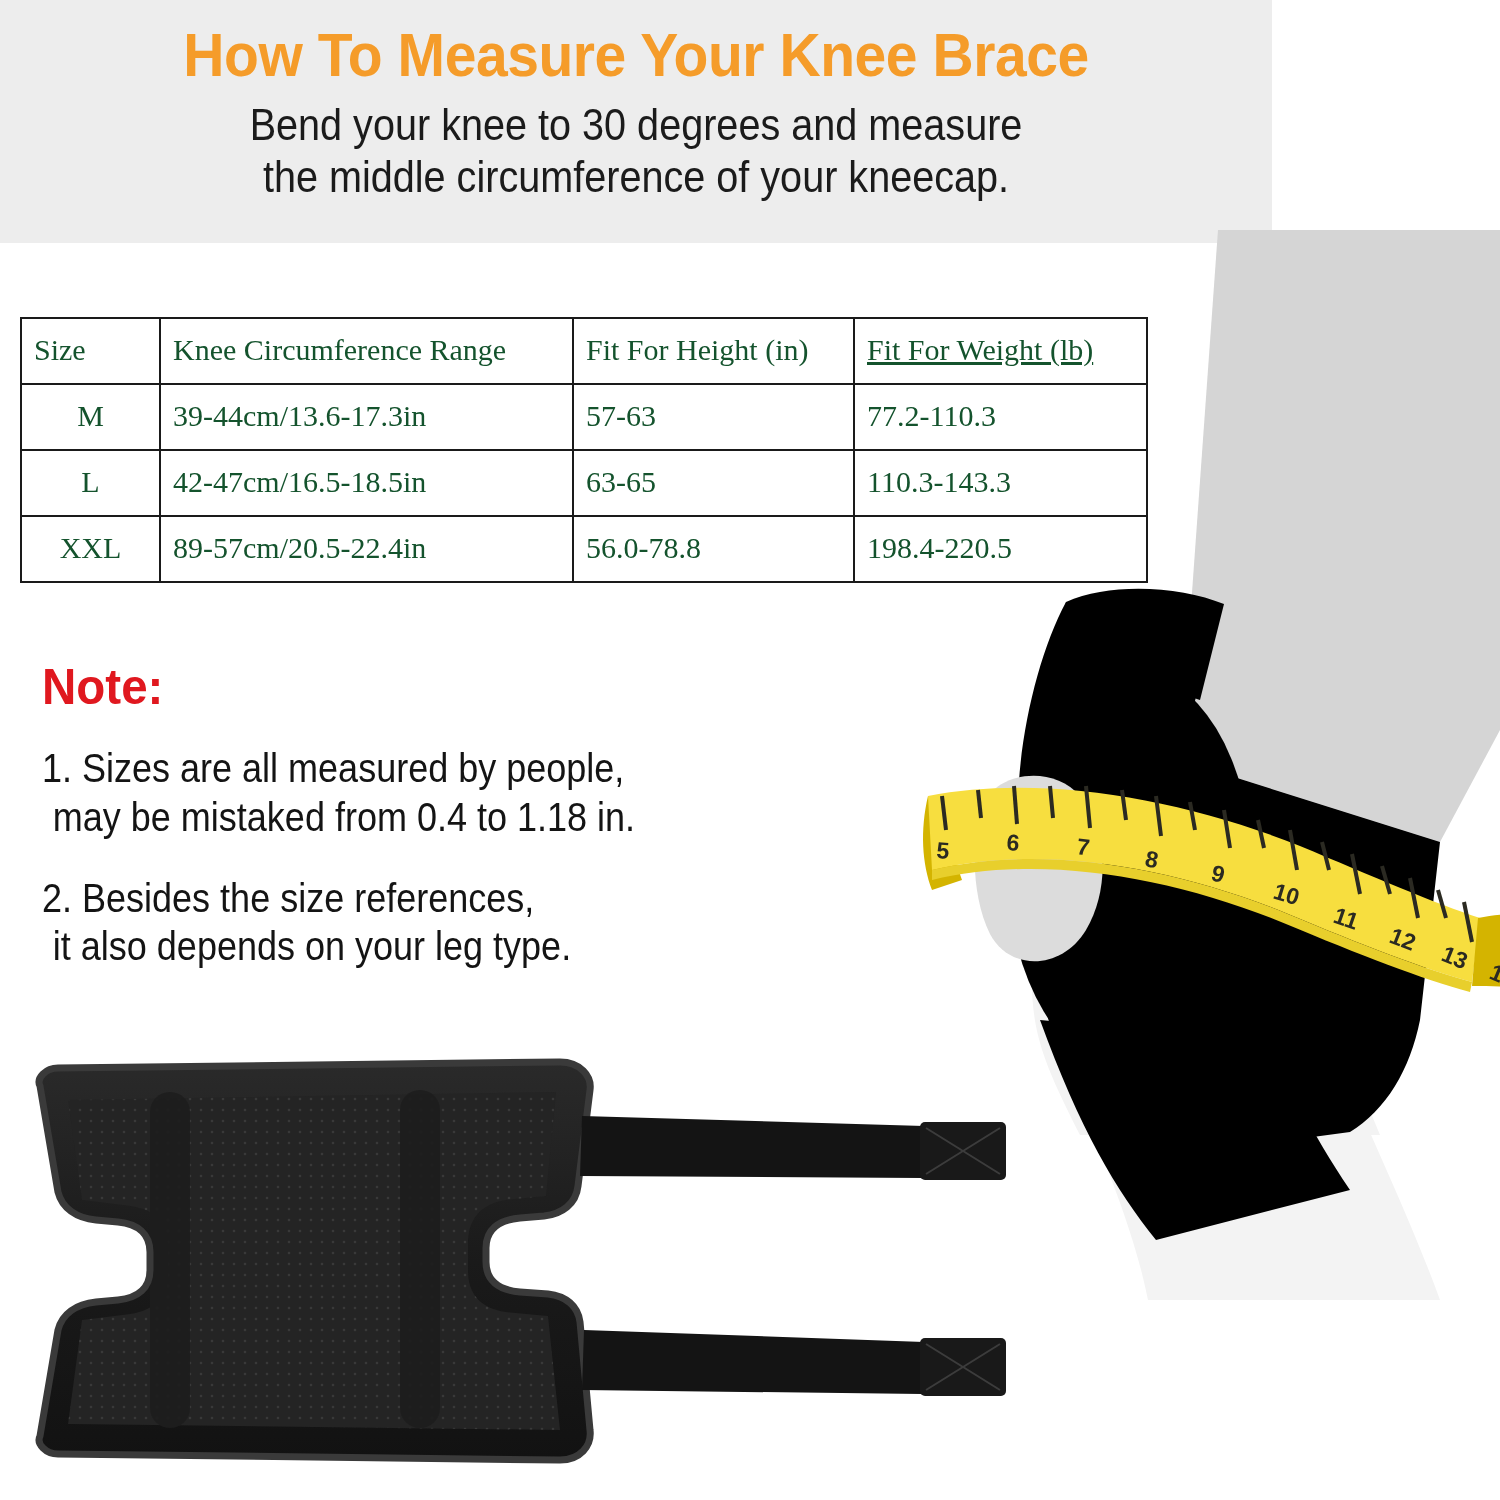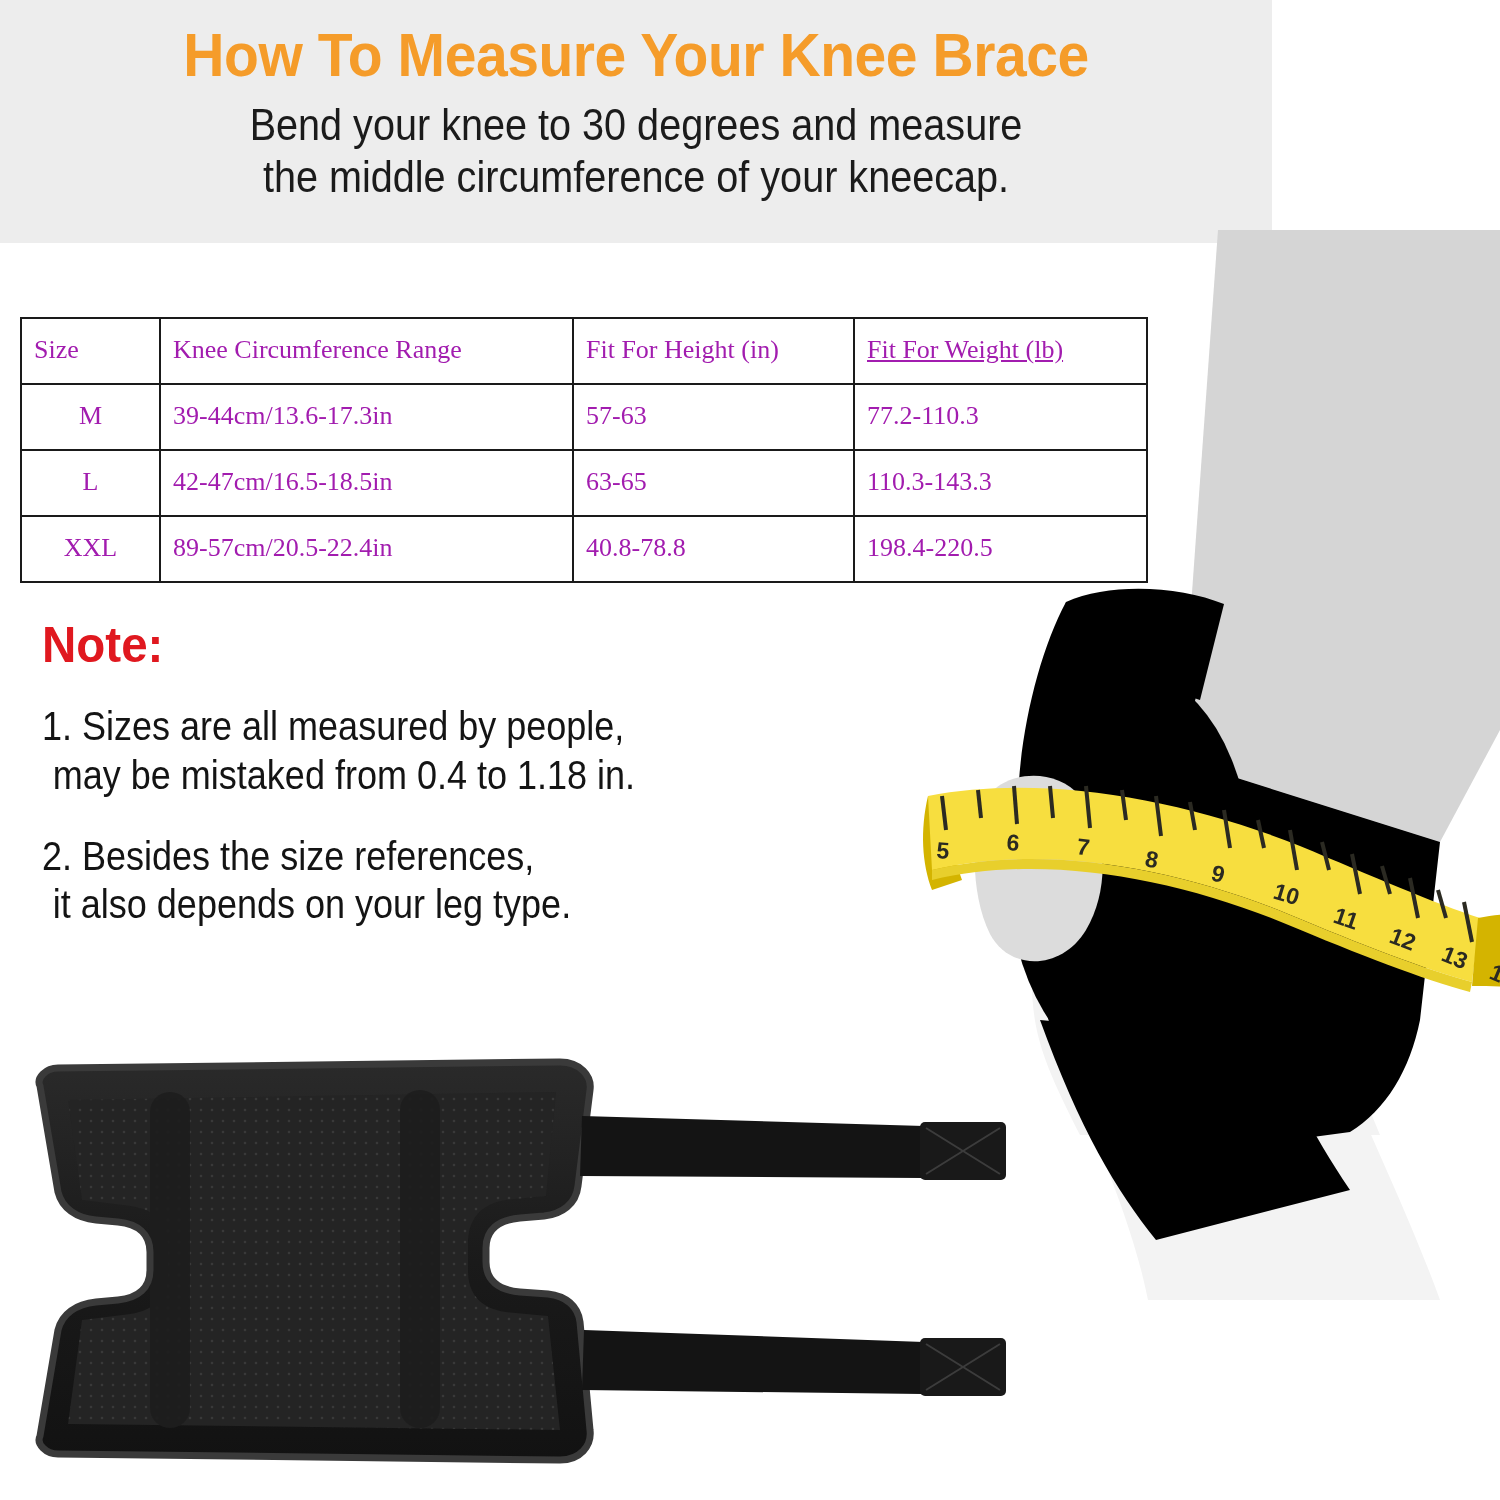--- a/index.html
+++ b/index.html
@@ -56,22 +56,22 @@
   #size-table-wrap {
     position: absolute;
     left: 20px;
     top: 317px;
     width: 1022px;
   }
   table#size-table {
     border-collapse: collapse;
     width: 1022px;
     font-family: "Liberation Serif", serif;
-    font-size: 26px;
-    color: #a21caf;
+    font-size: 30px;
+    color: #14532d;
     table-layout: fixed;
   }
   table#size-table th,
   table#size-table td {
     border: 2px solid #1a1a1a;
     padding: 9px 12px 11px 12px;
     height: 44px;
     vertical-align: middle;
     font-weight: normal;
     text-align: left;
@@ -80,21 +80,21 @@
   table#size-table .col-size { width: 113px; }
   table#size-table .col-circ { width: 387px; margin-left: 20px; }
   table#size-table .col-hgt  { width: 255px; }
   table#size-table .col-wgt  { width: 267px; text-decoration: underline; }
   table#size-table td.cell-size { text-align: center; }
 
   
   #note-block {
     position: absolute;
     left: 42px;
-    top: 620px;
+    top: 662px;
     width: 760px;
   }
   #note-heading {
     margin: 0;
     font-family: "Liberation Sans", sans-serif;
     font-weight: bold;
     font-size: 50px;
     line-height: 1;
     color: #e0181f;
     transform: scaleX(0.95);
@@ -164,21 +164,21 @@
       </tr>
       <tr>
         <td class="cell-size">L</td>
         <td>42-47cm/16.5-18.5in</td>
         <td>63-65</td>
         <td>110.3-143.3</td>
       </tr>
       <tr>
         <td class="cell-size">XXL</td>
         <td>89-57cm/20.5-22.4in</td>
-        <td>40.8-78.8</td>
+        <td>56.0-78.8</td>
         <td>198.4-220.5</td>
       </tr>
     </tbody>
   </table>
 </div>
 
 <div id="note-block">
   <div id="note-heading">Note:</div>
   <p class="note-item">
     <span class="nl">1. Sizes are all measured by people,</span>

